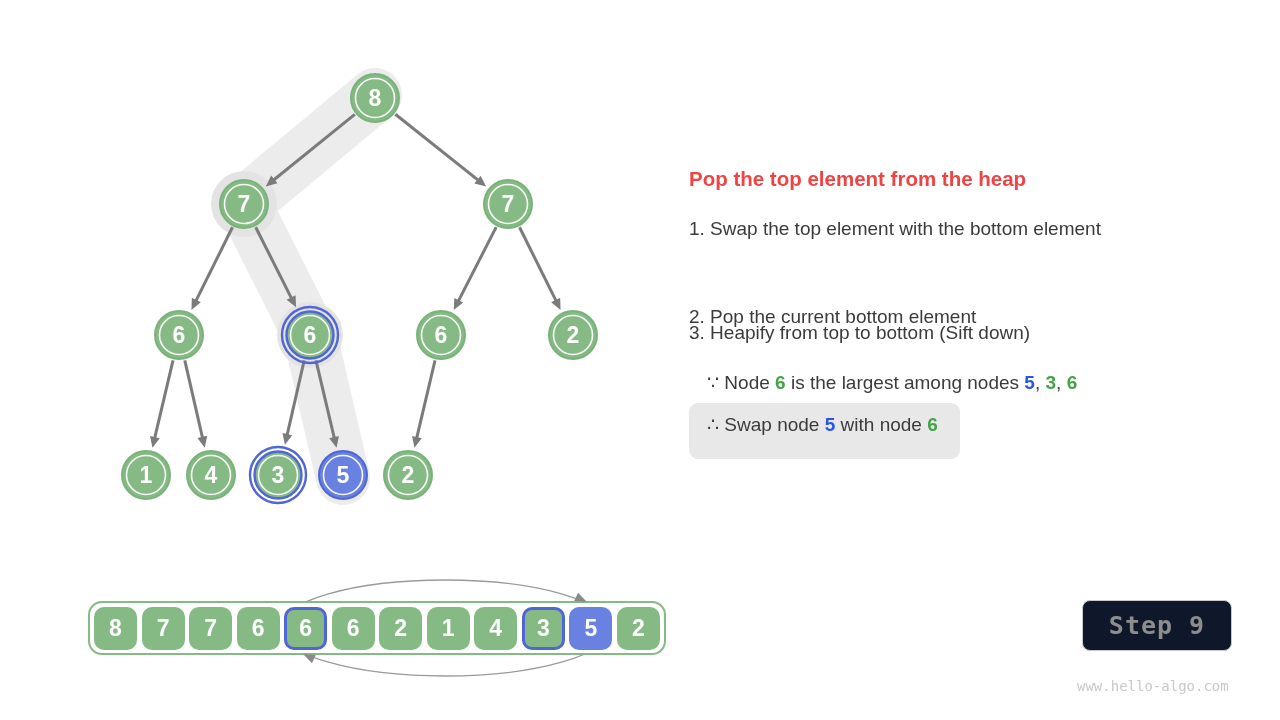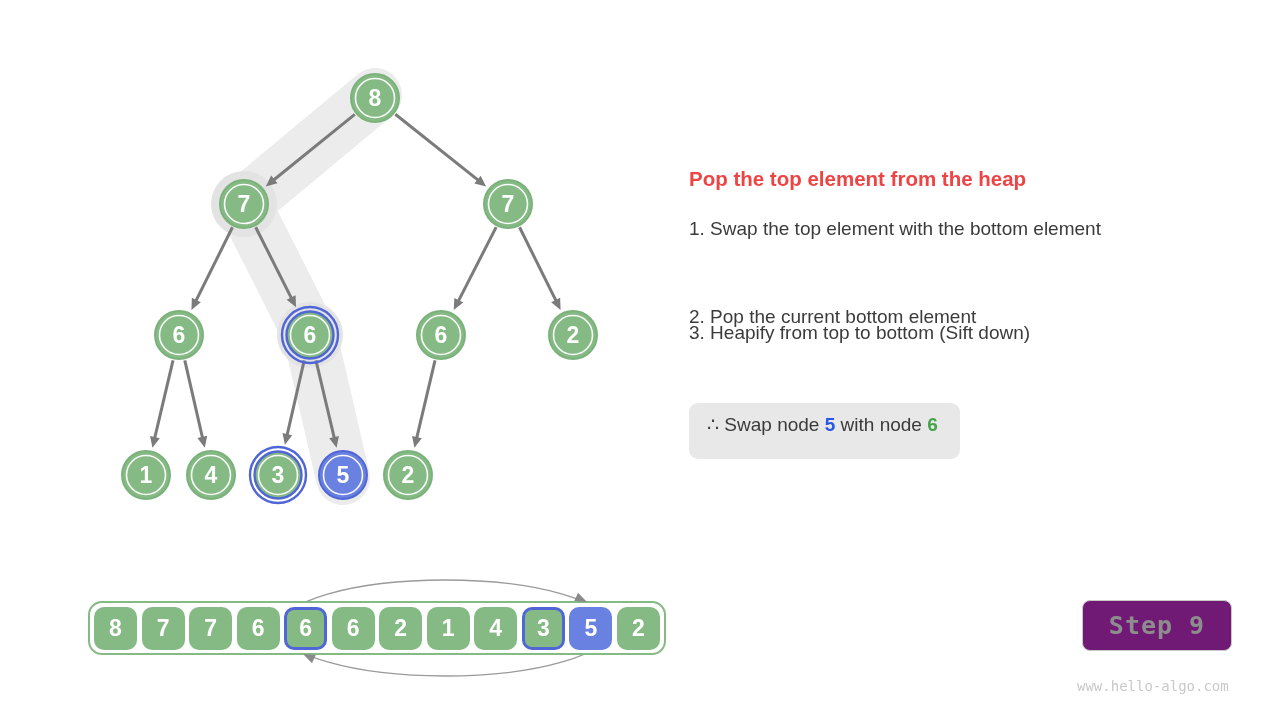--- a/index.html
+++ b/index.html
@@ -24,21 +24,21 @@
   .panel .title{position:absolute;left:0;top:167px;font-size:20.5px;font-weight:bold;color:#ef4444;white-space:nowrap;}
   .step-line{position:absolute;left:0;font-size:19px;line-height:25px;white-space:nowrap;text-align:right;}
   .because{position:absolute;left:0;top:370px;font-size:19px;line-height:25px;padding-left:18px;white-space:nowrap;}
   .pill{position:absolute;left:0;top:403px;height:56px;line-height:44px;background:#e8e8e8;
     border-radius:9px;font-size:19px;padding:0 22px 0 18px;white-space:nowrap;}
   .c-green{color:#44a248;font-weight:bold;}
   .c-blue{color:#2857e8;font-weight:bold;}
 
   
   .badge{position:absolute;left:1082px;top:600px;width:150px;height:51px;box-sizing:border-box;
-    border:1.5px solid #c9c9c9;border-radius:8px;background:#701a75;
+    border:1.5px solid #c9c9c9;border-radius:8px;background:#0f172a;
     display:flex;align-items:center;justify-content:center;z-index:2;}
   .badge span{font-family:"DejaVu Sans Mono",monospace;font-weight:bold;font-size:25px;
     color:#8d8d8d;letter-spacing:1px;}
   .watermark{position:absolute;left:1077px;top:678px;font-family:"DejaVu Sans Mono",monospace;
     font-size:14px;color:#c9c9c9;z-index:2;}
 </style>
 </head>
 <body>
 
 <svg id="swap-arc-svg" width="1280" height="720" viewBox="0 0 1280 720">
@@ -177,20 +177,21 @@
   <polygon points="-12,-4.5 0,0 -12,4.5" transform="translate(303,654) rotate(205)" fill="#8a8a8a"></polygon>
 </svg>
 
 <div class="panel">
   <div class="title">Pop the top element from the heap</div>
   <div id="steps">
       <div class="step-line" style="top: 216px;">1. Swap the top element with the bottom element</div>
       <div class="step-line" style="top: 268px; margin-top: 36px;">2. Pop the current bottom element</div>
       <div class="step-line" style="top: 320px;">3. Heapify from top to bottom (Sift down)</div>
     </div>
+  <div class="because" id="because-line"><span>∵ Node </span><span class="c-green">6</span><span> is the largest among nodes </span><span class="c-blue">5</span><span>, </span><span class="c-green">3</span><span>, </span><span class="c-green">6</span></div>
   <div class="pill" id="therefore-line"><span>∴ Swap node </span><span class="c-blue">5</span><span> with node </span><span class="c-green">6</span></div>
 </div>
 
 <div class="badge">
   <span>Step 9</span>
 </div>
 
 <div class="watermark">www.hello-algo.com</div>
 
 </body></html>

